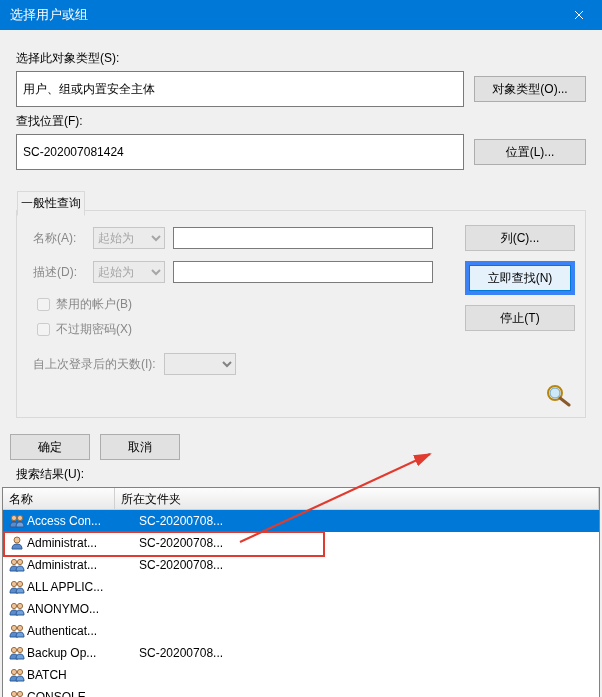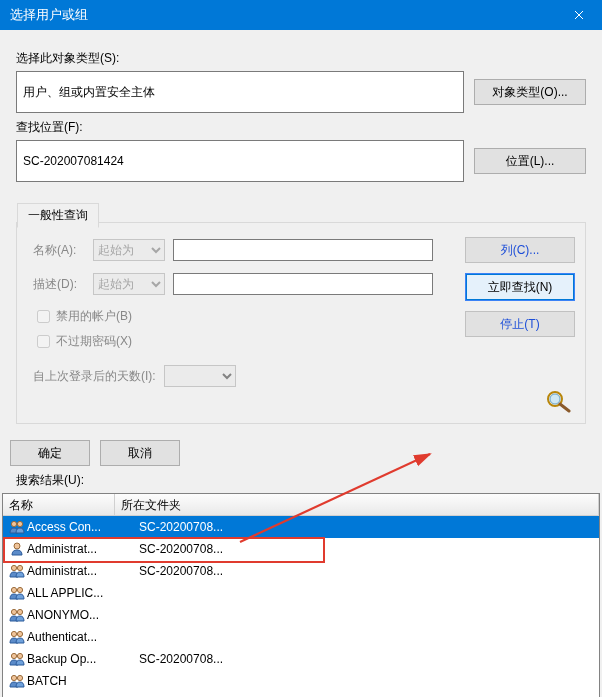--- a/index.html
+++ b/index.html
@@ -4,40 +4,40 @@
   <style>
     * { box-sizing: border-box; font-family: 'Microsoft YaHei', 'Segoe UI', sans-serif; }
     body { margin: 0; padding: 0; width: 602px; height: 697px; background: #f0f0f0; overflow: hidden; font-size: 12px; }
     .titlebar { background: #0078d7; color: #fff; height: 30px; display: flex; align-items: center; padding: 0 0 0 10px; font-size: 13px; }
     .titlebar .title { flex: 1; }
     .titlebar .closebtn { width: 46px; height: 30px; display: flex; align-items: center; justify-content: center; cursor: pointer; }
     .closebtn svg { stroke: #fff; stroke-width: 1; }
     .content { padding: 14px 16px 0 16px; }
     .row { display: flex; align-items: center; margin-bottom: 4px; }
     .lbl { font-size: 12px; margin-bottom: 4px; margin-top: 6px; }
-    .textbox { border: 1px solid #7a7a7a; background: #fff; height: 42px; padding: 3px 6px; font-size: 12px; flex: 1; outline: none; }
+    .textbox { border: 1px solid #7a7a7a; background: #fff; height: 36px; padding: 3px 6px; font-size: 12px; flex: 1; outline: none; }
     .textbox.ro { background: #fff; }
     .btn { height: 26px; border: 1px solid #adadad; background: #e1e1e1; font-size: 12px; padding: 0 12px; cursor: pointer; margin-left: 10px; min-width: 112px; }
-    .btn.disabled { color: #1d4ed8; background: #e1e1e1; border-color: #c1c1c1; cursor: not-allowed; }
+    .btn.disabled { color: #000000; background: #e1e1e1; border-color: #c1c1c1; cursor: not-allowed; }
     .tabwrap { margin-top: 10px; border: 1px solid #d9d9d9; position: relative; padding: 8px 10px 10px 10px; display: flex; }
-    .tab { position: absolute; top: -20px; left: 0; background: #f0f0f0; border: 1px solid #d9d9d9; border-bottom: 1px solid #f0f0f0; padding: 3px 10px; font-size: 12px; }
+    .tab { position: absolute; top: -20px; left: 0; background: #f0f0f0; border: 1px solid #d9d9d9; border-bottom: 1px solid #f0f0f0; padding: 3px 3px; font-size: 12px; }
     .formcol { flex: 1; padding: 8px 0 0 6px; }
     .frow { display: flex; align-items: center; margin-bottom: 12px; }
     .frow .flbl { width: 60px; color: #888; }
     .frow select { width: 72px; height: 22px; border: 1px solid #b5b5b5; font-size: 12px; background: #e9e9e9; color: #555; }
     .frow select.dis { color: #888; background: #e9e9e9; }
     .frow .finput { width: 260px; height: 22px; border: 1px solid #7a7a7a; margin-left: 8px; outline: none; padding: 2px 4px; }
     .chkrow { display: flex; align-items: center; margin: 6px 0; color: #888; }
     .chkrow input { margin-right: 6px; }
     .dayslbl { color: #888; margin-right: 8px; }
     .dayssel { width: 60px; height: 22px; border: 1px solid #b5b5b5; background: #eaeaea; }
     .rcol { width: 110px; display: flex; flex-direction: column; align-items: flex-end; padding-top: 6px; }
     .rcol .btn { width: 100%; margin: 0 0 10px 0; min-width: 0; }
     .searchic { width: 32px; height: 24px; margin-top: 42px; }
-    .highlightbox { border: 1px solid #3b82f6; padding: 0; }
+    .highlightbox { border: 4px solid #3b82f6; padding: 0; }
     .highlightbox .btn { margin: 0; width: 100%; background: #e5f1fb; border: 1px solid #0078d7; }
     .okrow { display: flex; padding: 16px 16px 6px 0; }
     .okrow .btn { min-width: 80px; margin-left: 10px; }
     .reslbl { padding: 0 24px 4px 16px; font-size: 12px; }
     .reswrap { border: 1px solid #828282; background: #fff; margin: 0 2px; height: 218px; overflow: hidden; }
     .reshdr { display: flex; background: linear-gradient(#fdfdfd, #e9e9e9); border-bottom: 1px solid #d0d0d0; height: 22px; }
     .reshdr .col { border-right: 1px solid #d0d0d0; padding: 3px 6px; font-size: 12px; }
     .reshdr .col.c1 { width: 112px; }
     .reshdr .col.c2 { flex: 1; }
     .resbody { overflow-y: auto; height: 196px; }

